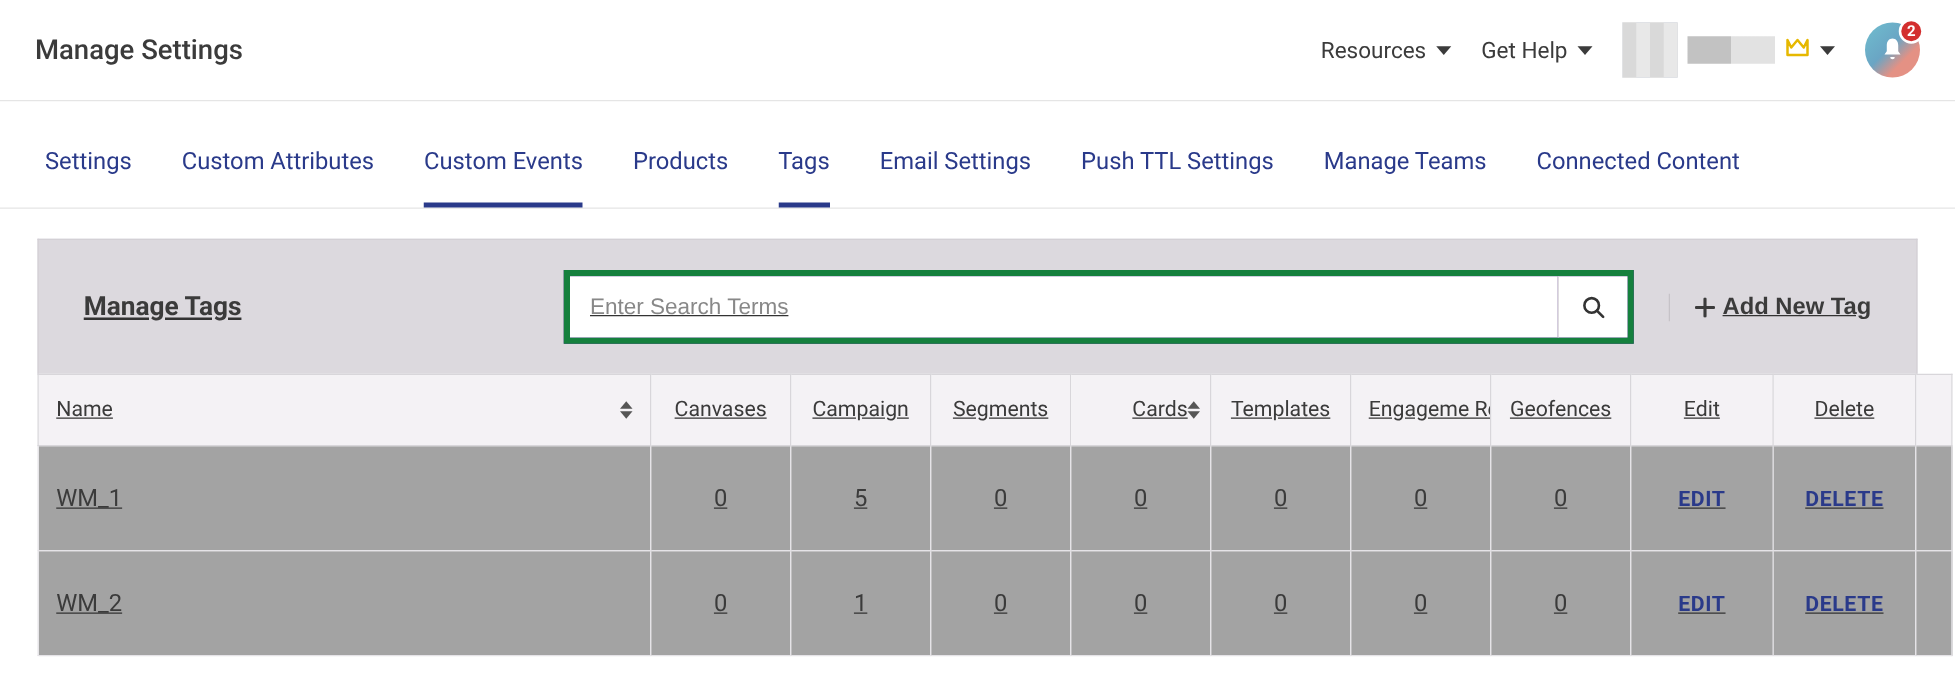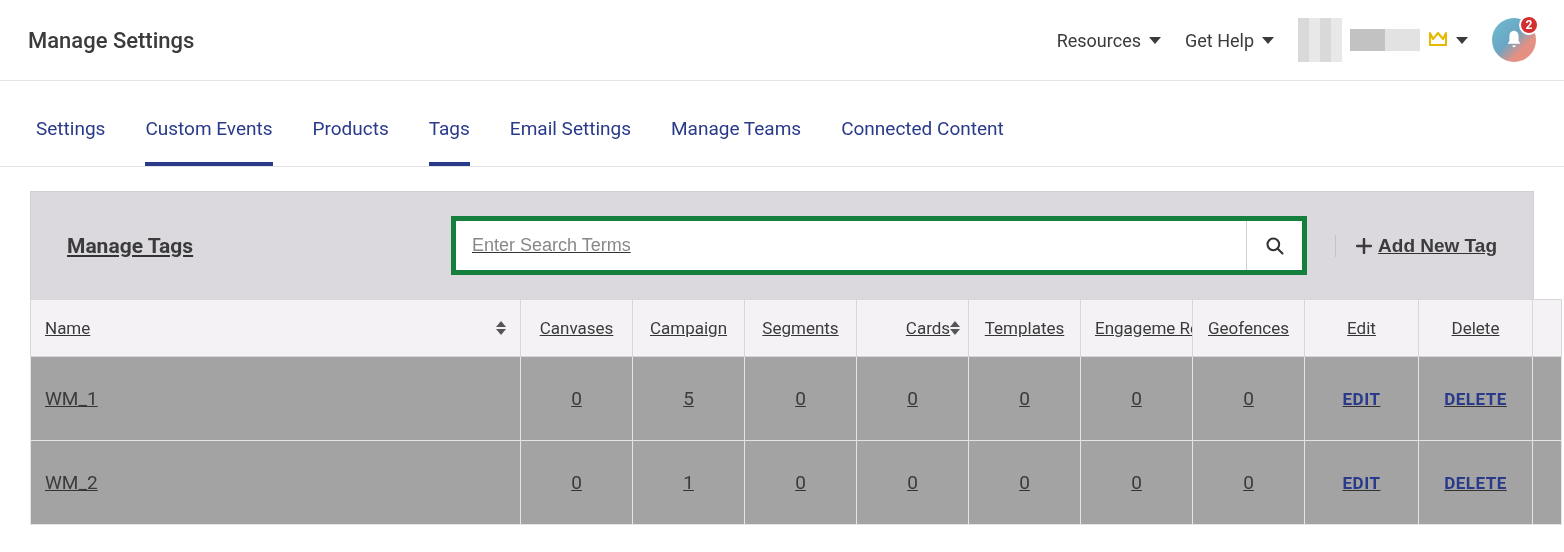--- a/index.html
+++ b/index.html
@@ -266,24 +266,26 @@
       <svg width="22" height="22" viewBox="0 0 24 24">
           <path d="M12 2 C9 2 7 4.5 7 8 L7 13 L5 16 L19 16 L17 13 L17 8 C17 4.5 15 2 12 2 Z M10 18 A2 2 0 0 0 14 18 Z" fill="#ffffff"></path>
         </svg>
       <div class="bell-badge">2</div>
     </div>
   </div>
 </div>
 
 <div class="tabs">
   <div class="tab">Settings</div>
+  <div class="tab">Custom Attributes</div>
   <div class="tab active">Custom Events</div>
   <div class="tab">Products</div>
   <div class="tab active">Tags</div>
   <div class="tab">Email Settings</div>
+  <div class="tab">Push TTL Settings</div>
   <div class="tab">Manage Teams</div>
   <div class="tab">Connected Content</div>
 </div>
 
 <div class="content">
   <div class="panel-header">
     <div class="panel-title">Manage Tags</div>
     <div class="search-wrap">
       <input class="search-input" type="text" placeholder="Enter Search Terms" style="">
       <button class="search-btn">

